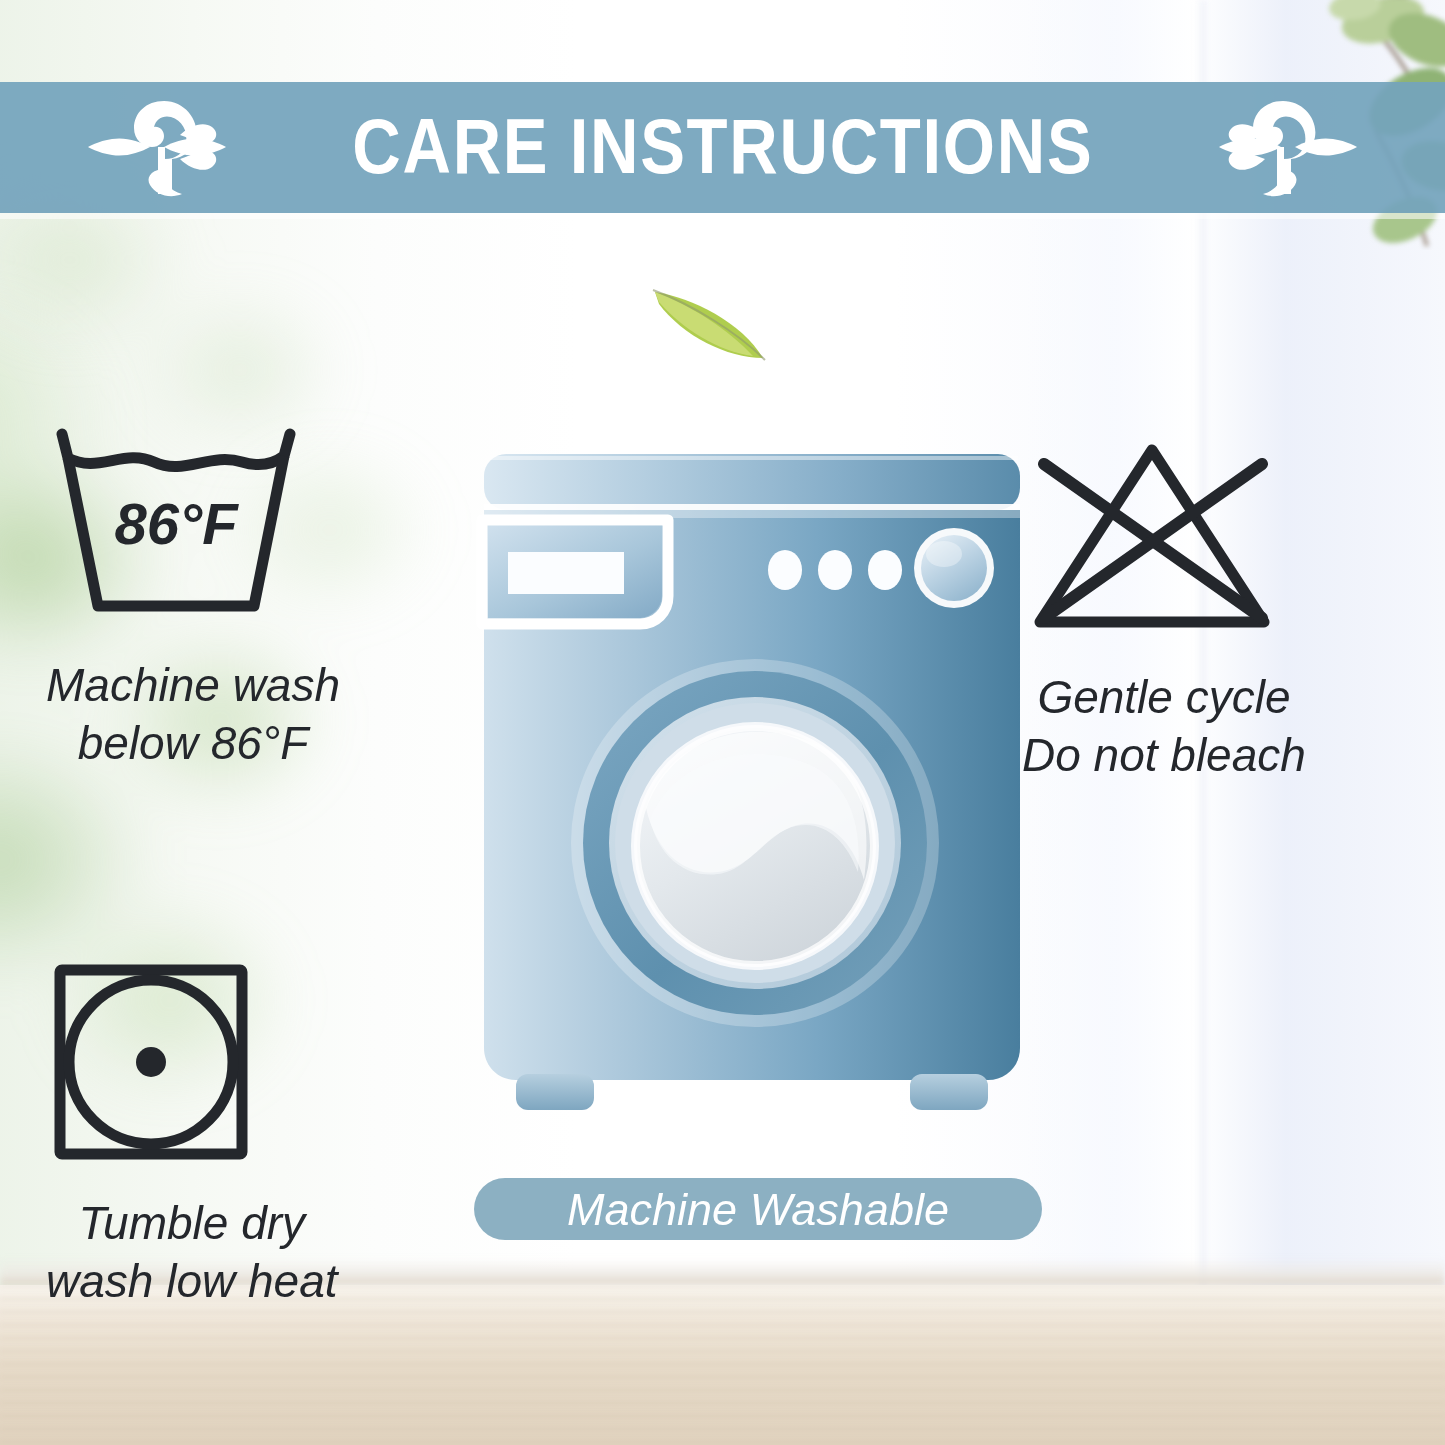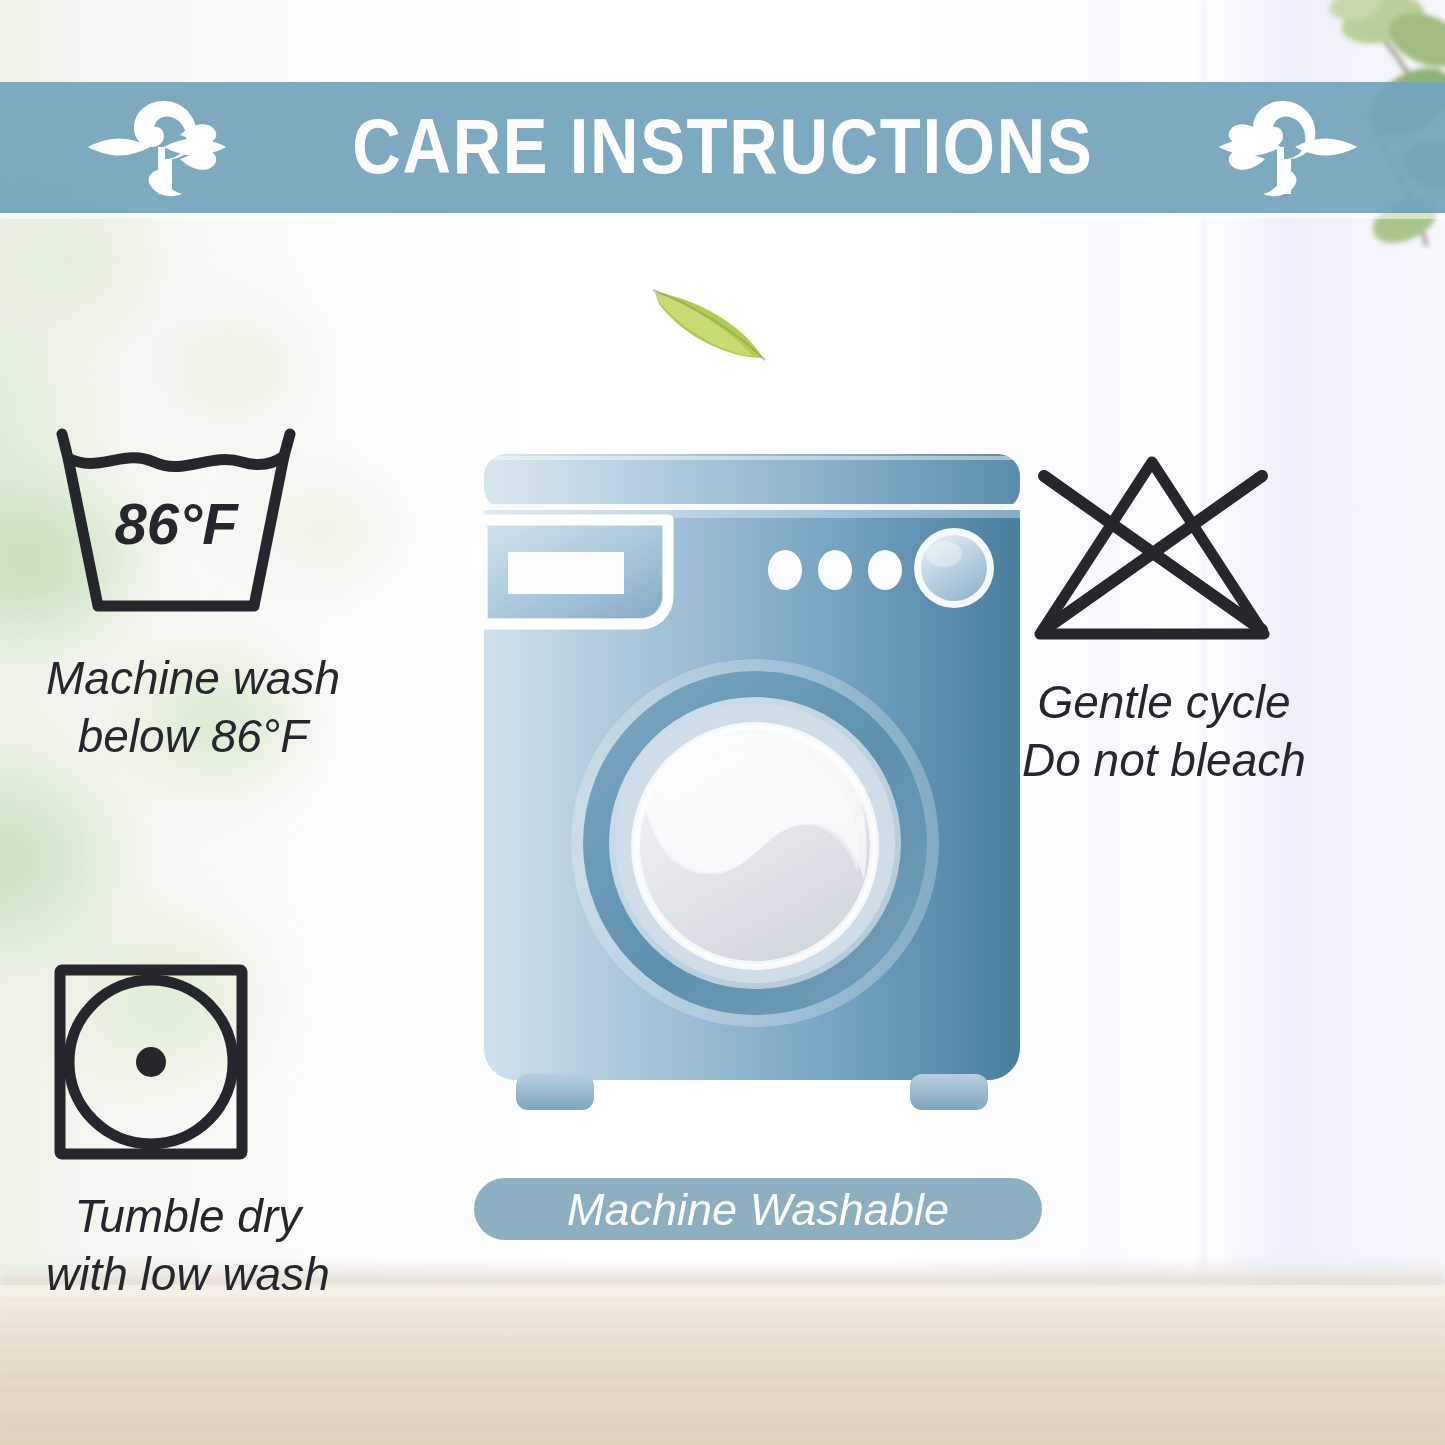--- a/index.html
+++ b/index.html
@@ -143,29 +143,29 @@
   
   .care-block {
     position: absolute;
     display: flex;
     flex-direction: column;
     align-items: flex-start;
     font-style: italic;
   }
   .care-block .glyph { display: block; }
   .care-caption {
-    margin-top: 26px;
+    margin-top: 33px;
     text-align: center;
     color: #24272c;
     font-size: 46px;
     line-height: 1.26;
     white-space: pre-line;
   }
   #block-wash   { left: 46px;   top: 424px; width: 420px; }
-  #block-bleach { left: 1022px; top: 448px; width: 420px; }
+  #block-bleach { left: 1022px; top: 436px; width: 420px; }
   #block-dry    { left: 46px;   top: 962px; width: 420px; }
   #block-iron   { left: 1022px; top: 962px; width: 420px; }
 
   
   .machine {
     position: absolute;
     left: 472px; top: 448px;
     width: 560px; height: 690px;
   }
 
@@ -293,21 +293,21 @@
 Do not bleach</div>
   </div>
 
   <div class="care-block" id="block-dry">
     <svg class="glyph" width="210" height="200" viewBox="0 0 210 200">
       <rect x="14" y="8" width="182" height="184" rx="2" fill="none" stroke="#24272c" stroke-width="11"></rect>
       <circle cx="105" cy="100" r="82" fill="none" stroke="#24272c" stroke-width="11"></circle>
       <circle cx="105" cy="100" r="15" fill="#24272c"></circle>
     </svg>
     <div class="care-caption">Tumble dry
-with low wash</div>
+wash low heat</div>
   </div>
 
 
   <svg class="machine" viewBox="0 0 560 690">
     <defs>
       <linearGradient id="bodyGrad" x1="0" y1="0" x2="1" y2="0">
         <stop offset="0%" stop-color="#cfe0ec"></stop>
         <stop offset="28%" stop-color="#a9c6da"></stop>
         <stop offset="62%" stop-color="#7aa7c4"></stop>
         <stop offset="100%" stop-color="#497e9e"></stop>

